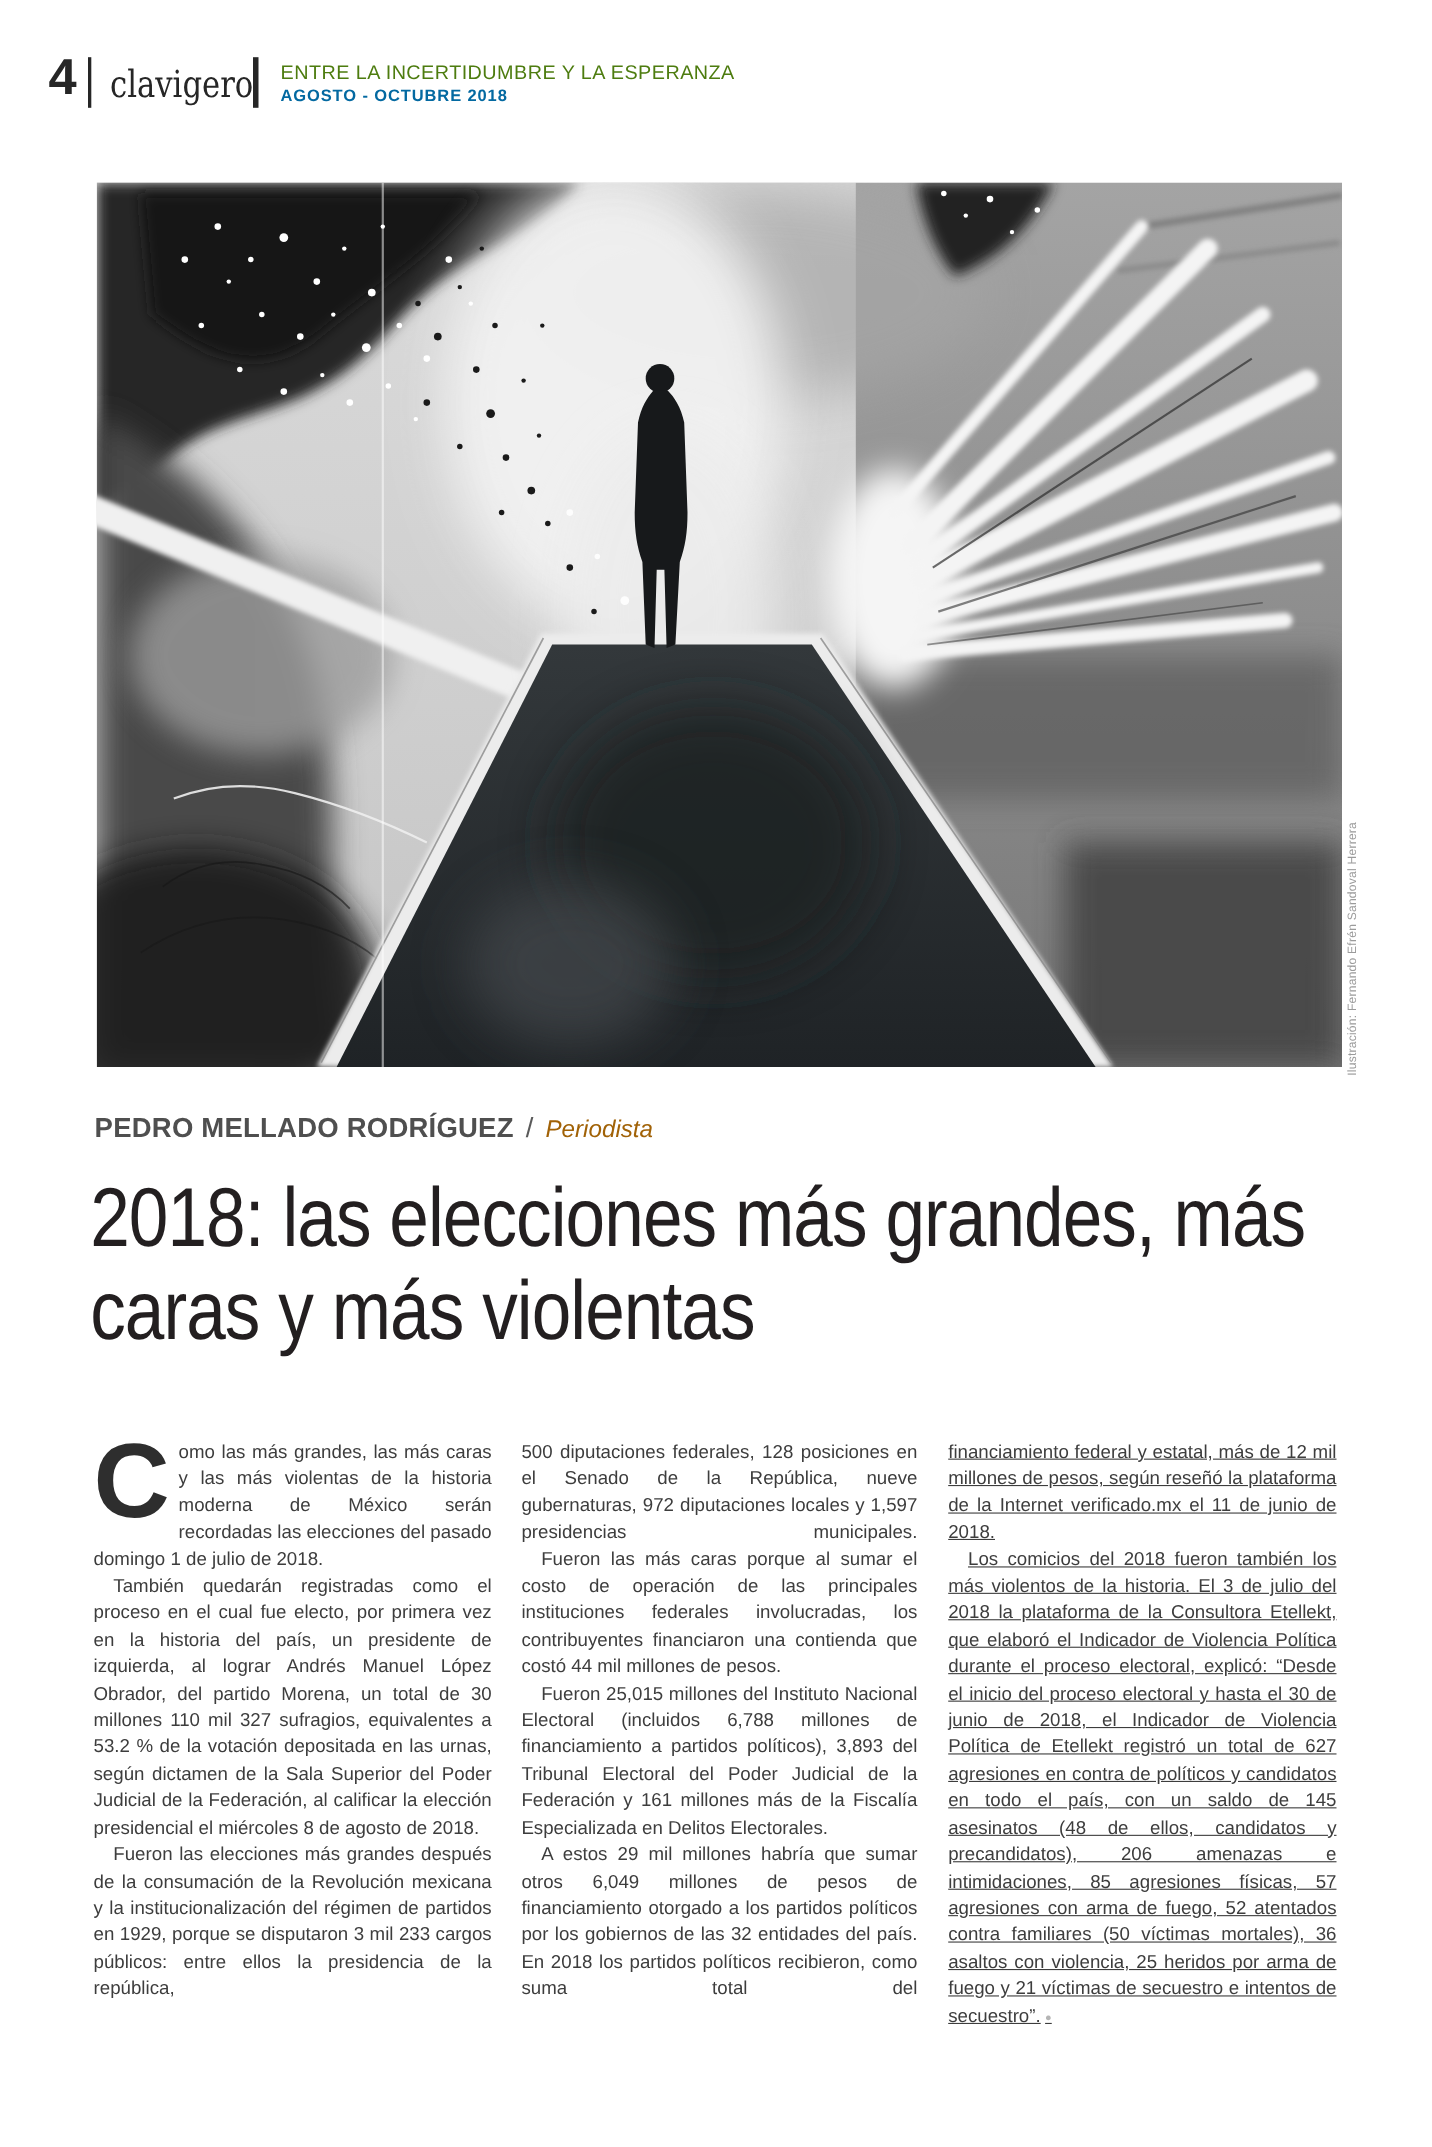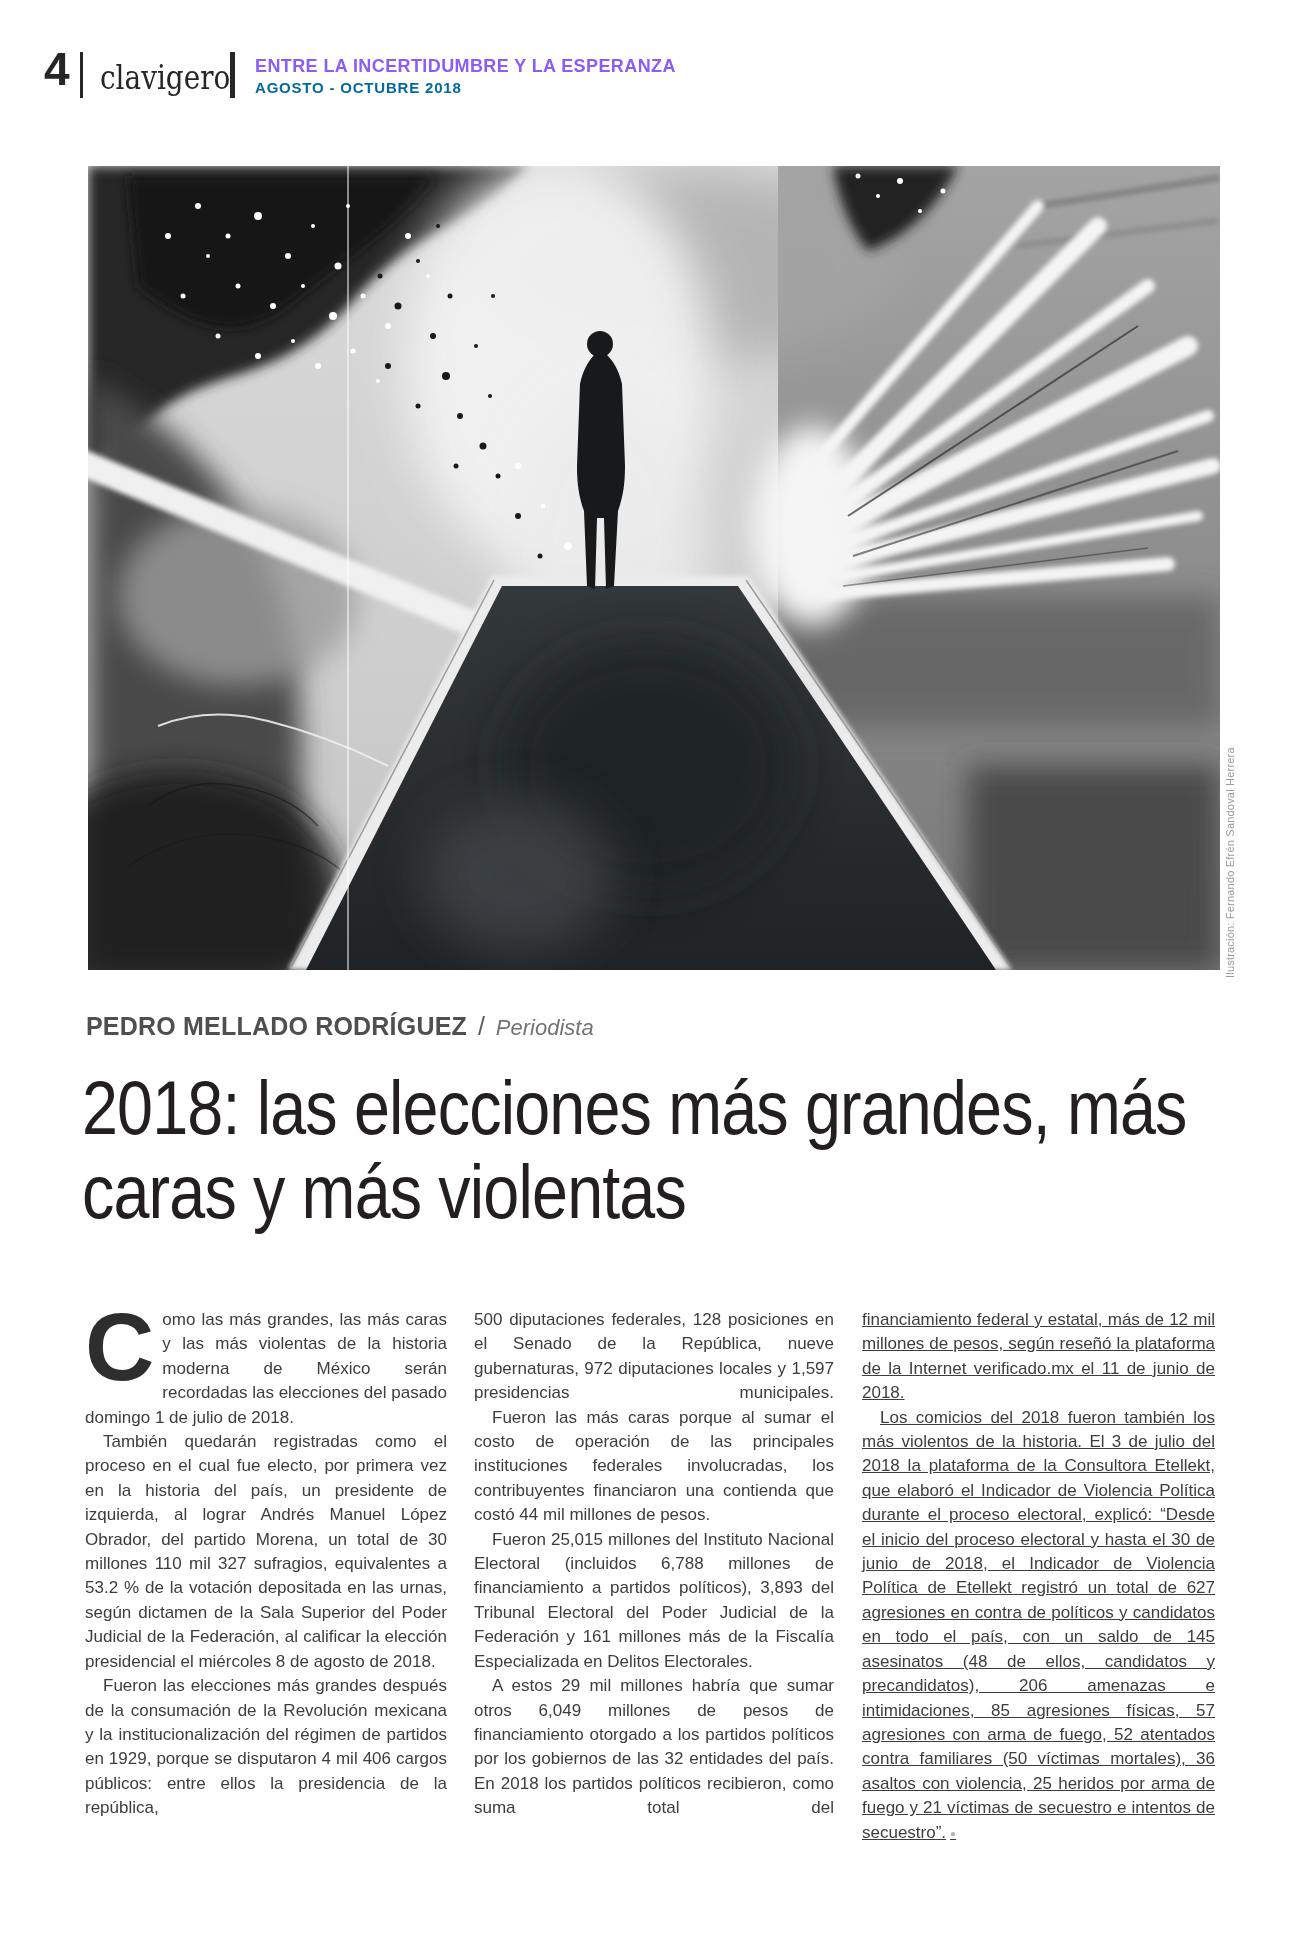--- a/index.html
+++ b/index.html
@@ -6,34 +6,34 @@
   body{width:1302px;height:1952px;background:#ffffff;position:relative;
        font-family:"Liberation Sans",sans-serif;color:#3d3d3d;}
   .abs{position:absolute;}
 
   
   .pagenum{left:44px;top:46px;font-size:46px;font-weight:700;color:#262626;line-height:1;}
   .hbar1{left:80px;top:52px;width:3px;height:46px;background:#262626;}
   .brand{left:100px;top:60px;font-family:"DejaVu Serif","Liberation Serif",serif;
          font-size:34px;color:#262626;line-height:1;transform:scaleX(.82);transform-origin:left top;}
   .hbar2{left:230px;top:52px;width:5px;height:46px;background:#262626;}
-  .issue-title{left:255px;top:56px;font-size:18px;font-weight:700;color:#8b5cf6;letter-spacing:.4px;}
+  .issue-title{left:255px;top:56px;font-size:18px;font-weight:400;color:#4d7c0f;letter-spacing:.4px;}
   .issue-period{left:255px;top:79px;font-size:15px;font-weight:700;color:#0369a1;letter-spacing:.8px;}
 
   
   .illo{left:88px;top:166px;width:1132px;height:804px;overflow:hidden;background:#d7d7d7;}
   .credit{left:1224px;top:726px;width:20px;height:252px;
           writing-mode:vertical-rl;transform:rotate(180deg);
           font-size:11px;color:#9b9b9b;white-space:nowrap;letter-spacing:.2px;}
 
   
   .byline{left:86px;top:1012px;font-size:25px;color:#4f4f4f;}
   .byline .author{font-weight:700;letter-spacing:.2px;text-align:right;}
   .byline .sep{font-weight:400;color:#5a5a5a;padding:0 4px;}
-  .byline .role{font-style:italic;font-size:22px;color:#737373;}
+  .byline .role{font-style:italic;font-size:22px;color:#a16207;}
   .headline{left:82px;top:1066px;width:1330px;font-size:76px;line-height:84px;
             color:#231f20;letter-spacing:-1px;font-weight:400;
             transform:scaleX(.851);transform-origin:left top;}
 
   
   .col{top:1308px;text-align:justify;font-size:17px;line-height:24.4px;color:#3d3d3d;
        hyphens:auto;-webkit-hyphens:auto;}
   .col1{left:85px;width:362px;}
   .col2{left:474px;width:360px;}
   .col3{left:862px;width:353px;text-decoration:underline;}
@@ -231,21 +231,21 @@
   <span class="role">Periodista</span>
 </div>
 
 <h1 class="abs headline" style="margin:0;">2018: las elecciones más grandes, más caras y más violentas</h1>
 
 <div class="abs col col1">
   <p>
     <span class="dropcap">C</span><span>omo las más grandes, las más caras y las más violentas de la historia moderna de México serán recordadas las elecciones del pasado domingo 1 de julio de 2018.</span>
   </p>
   <p class="ind">También quedarán registradas como el proceso en el cual fue electo, por primera vez en la historia del país, un presidente de izquierda, al lograr Andrés Manuel López Obrador, del partido Morena, un total de 30 millones 110 mil 327 sufragios, equivalentes a 53.2 % de la votación depositada en las urnas, según dictamen de la Sala Superior del Poder Judicial de la Federación, al calificar la elección presidencial el miércoles 8 de agosto de 2018.</p>
-  <p class="ind jlast">Fueron las elecciones más grandes después de la consumación de la Revolución mexicana y la institucionalización del régimen de partidos en 1929, porque se disputaron 4 mil 406 cargos públicos: entre ellos la presidencia de la república,</p>
+  <p class="ind jlast">Fueron las elecciones más grandes después de la consumación de la Revolución mexicana y la institucionalización del régimen de partidos en 1929, porque se disputaron 3 mil 233 cargos públicos: entre ellos la presidencia de la república,</p>
 </div>
 
 <div class="abs col col2">
   <p class="jlast">500 diputaciones federales, 128 posiciones en el Senado de la República, nueve gubernaturas, 972 diputaciones locales y 1,597 presidencias municipales.</p>
   <p class="ind">Fueron las más caras porque al sumar el costo de operación de las principales instituciones federales involucradas, los contribuyentes financiaron una contienda que costó 44 mil millones de pesos.</p>
   <p class="ind">Fueron 25,015 millones del Instituto Nacional Electoral (incluidos 6,788 millones de financiamiento a partidos políticos), 3,893 del Tribunal Electoral del Poder Judicial de la Federación y 161 millones más de la Fiscalía Especializada en Delitos Electorales.</p>
   <p class="ind jlast">A estos 29 mil millones habría que sumar otros 6,049 millones de pesos de financiamiento otorgado a los partidos políticos por los gobiernos de las 32 entidades del país. En 2018 los partidos políticos recibieron, como suma total del</p>
 </div>
 
 <div class="abs col col3">

